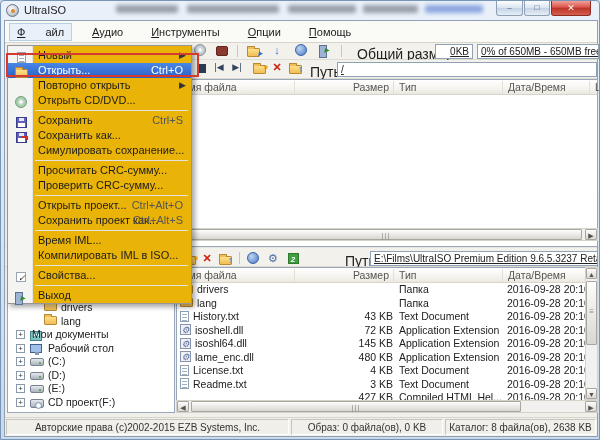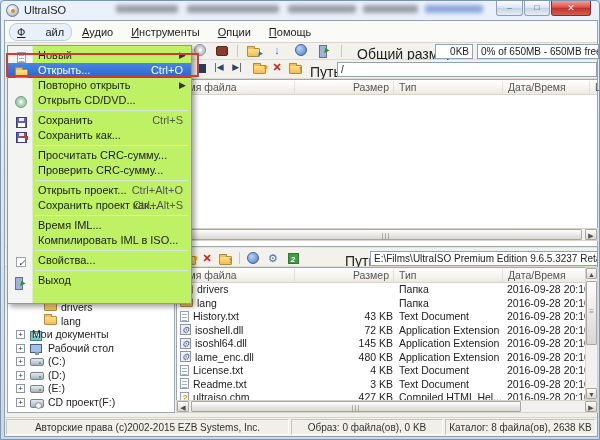--- a/index.html
+++ b/index.html
@@ -30,31 +30,31 @@
   .wbtn.min{width:27px;} .wbtn.max{width:26px;}
   .wbtn.close{width:40px;background:linear-gradient(#f0a099,#d9554a 45%,#bd3327 50%,#d4604f);
        color:#fff;border-color:#8e2b22;font-size:9px;}
 
   
   .client{position:absolute;left:3px;top:19px;width:594px;height:417px;
        background:#f1efe9;border:1px solid #8fa1b5;}
 
   .menubar{position:absolute;left:0;top:0;width:100%;height:22px;background:#fafaf7;
        border-bottom:1px solid #d8d5cd;display:flex;align-items:center;padding-left:4px;}
-  .mb-item{padding:3px 8px;margin-right:2px;color:#1c1c1c;border-radius:8px;}
+  .mb-item{padding:3px 8px;margin-right:12px;color:#1c1c1c;}
   .mb-item u{text-decoration:underline;}
   .mb-item.open{background:#e8f0fa;border:1px solid #b9cfe8;padding:2px 7px;}
 
   .tbar{position:absolute;left:0;width:100%;background:#f3f1eb;border-bottom:1px solid #dedbd2;}
   .tb1{top:22px;height:17px;} .tb2{top:39px;height:19px;} .tb3{top:226px;height:20px;border-top:1px solid #e8e6df;}
   .tbi{position:absolute;width:16px;height:14px;text-align:center;line-height:14px;font-size:10px;}
   .vsep{position:absolute;width:1px;height:12px;background:#c9c6bd;top:2px;}
 
   .fld{position:absolute;background:#fff;border:1px solid #8fa1b5;font-size:10px;
-       padding:1px 3px;white-space:nowrap;overflow:hidden;}
+       padding:1px 3px;white-space:nowrap;overflow:hidden;text-decoration:underline;}
   .lbl{position:absolute;font-size:14px;color:#222;}
 
   
   .ic{display:inline-block;position:relative;vertical-align:middle;}
   .fold{width:13px;height:9px;background:linear-gradient(#ffe08a,#f2bd55);
        border:1px solid #b98a33;border-radius:1px;}
   .fold::before{content:"";position:absolute;top:-3px;left:-1px;width:6px;height:2px;
        background:#f2bd55;border:1px solid #b98a33;border-bottom:none;border-radius:1px 1px 0 0;}
   .doc{width:9px;height:11px;background:#fff;border:1px solid #8fa0b2;}
   .doc::before{content:"";position:absolute;left:1px;right:1px;top:2px;height:7px;
@@ -138,21 +138,21 @@
   .t-lbl{position:absolute;top:0;}
 
   
   .status{position:absolute;left:0;bottom:0;width:100%;height:19px;background:#f1efe9;
        border-top:1px solid #d8d5cd;display:flex;}
   .scell{border:1px solid;border-color:#c8c5bc #ffffff #ffffff #c8c5bc;margin:1px;
        font-size:10px;color:#333;display:flex;align-items:center;justify-content:center;
        overflow:hidden;white-space:nowrap;}
 
   
-  .menu{position:absolute;left:2px;top:24px;width:185px;height:259px;background:#bef264;
+  .menu{position:absolute;left:2px;top:24px;width:185px;height:259px;background:#eab308;
        border:1px solid #979797;box-shadow:3px 3px 5px rgba(0,0,0,.35);z-index:50;padding-top:2px;}
   .menu::before{content:"";position:absolute;left:24px;top:0;bottom:0;width:1px;background:#e4e4e4;}
   .gutter{position:absolute;left:0;top:0;bottom:0;width:24px;background:#f4f4f2;}
   .mi{position:relative;height:15px;line-height:15px;padding-left:30px;white-space:nowrap;color:#1c1c1c;z-index:2;}
   .mi .mic{position:absolute;left:4px;top:1px;width:18px;text-align:center;}
   .mi .msc{position:absolute;right:8px;color:#555;}
   .mi .marr{position:absolute;right:5px;color:#333;font-size:9px;}
   .mi.hl{background:linear-gradient(#4a86e4,#2a62c8);color:#fff;}
   .mi.hl .msc{color:#fff;}
   .msep{height:5px;position:relative;z-index:2;}
@@ -338,21 +338,20 @@
           <span class="cell c-type">Text Document</span>
           <span class="cell c-date">2016-09-28 20:10</span>
         </div>
         <div class="lrow">
           <span class="cell c-name"><i class="ic doc"></i><span>Readme.txt</span></span>
           <span class="cell c-size">3 KB</span>
           <span class="cell c-type">Text Document</span>
           <span class="cell c-date">2016-09-28 20:10</span>
         </div>
         <div class="lrow">
-          <span class="cell c-name"><i class="ic chm"></i><span>ultraiso.chm</span></span>
           <span class="cell c-size">427 KB</span>
           <span class="cell c-type">Compiled HTML Hel...</span>
           <span class="cell c-date">2016-09-28 20:10</span>
         </div>
       </div>
     </div>
 
     <div class="sb" style="left:580px;top:246px;width:13px;height:133px;">
       <span class="sbarrow gi" data-glyph="▲" style="left:0;top:0;width:11px;height:11px;line-height:11px;"></span>
       <span class="sbthumb" style="left:0;top:13px;width:11px;height:64px;font-size:8px;line-height:60px;">≡</span>
@@ -403,20 +402,24 @@
         <span class="mic"><i class="ic floppy"></i></span>
         <span>Сохранить</span>
         <span class="msc">Ctrl+S</span>
       </div>
 
       <div class="mi">
         <span class="mic"><i class="ic floppy reddot"></i></span>
         <span>Сохранить как...</span>
       </div>
 
+      <div class="mi">
+        <span class="mic"></span>
+        <span>Симулировать сохранение...</span>
+      </div>
 
       <div class="msep"></div>
 
       <div class="mi">
         <span class="mic"></span>
         <span>Просчитать CRC-сумму...</span>
       </div>
 
       <div class="mi">
         <span class="mic"></span>

